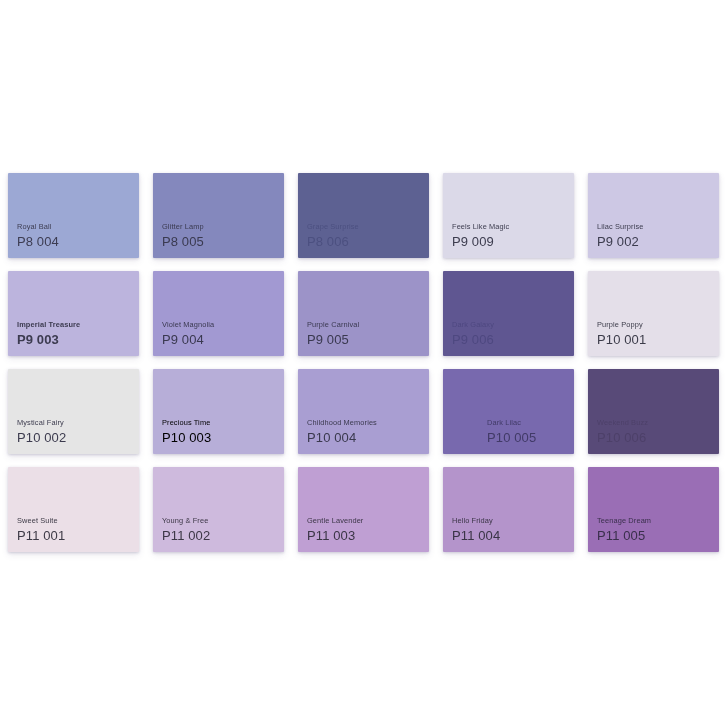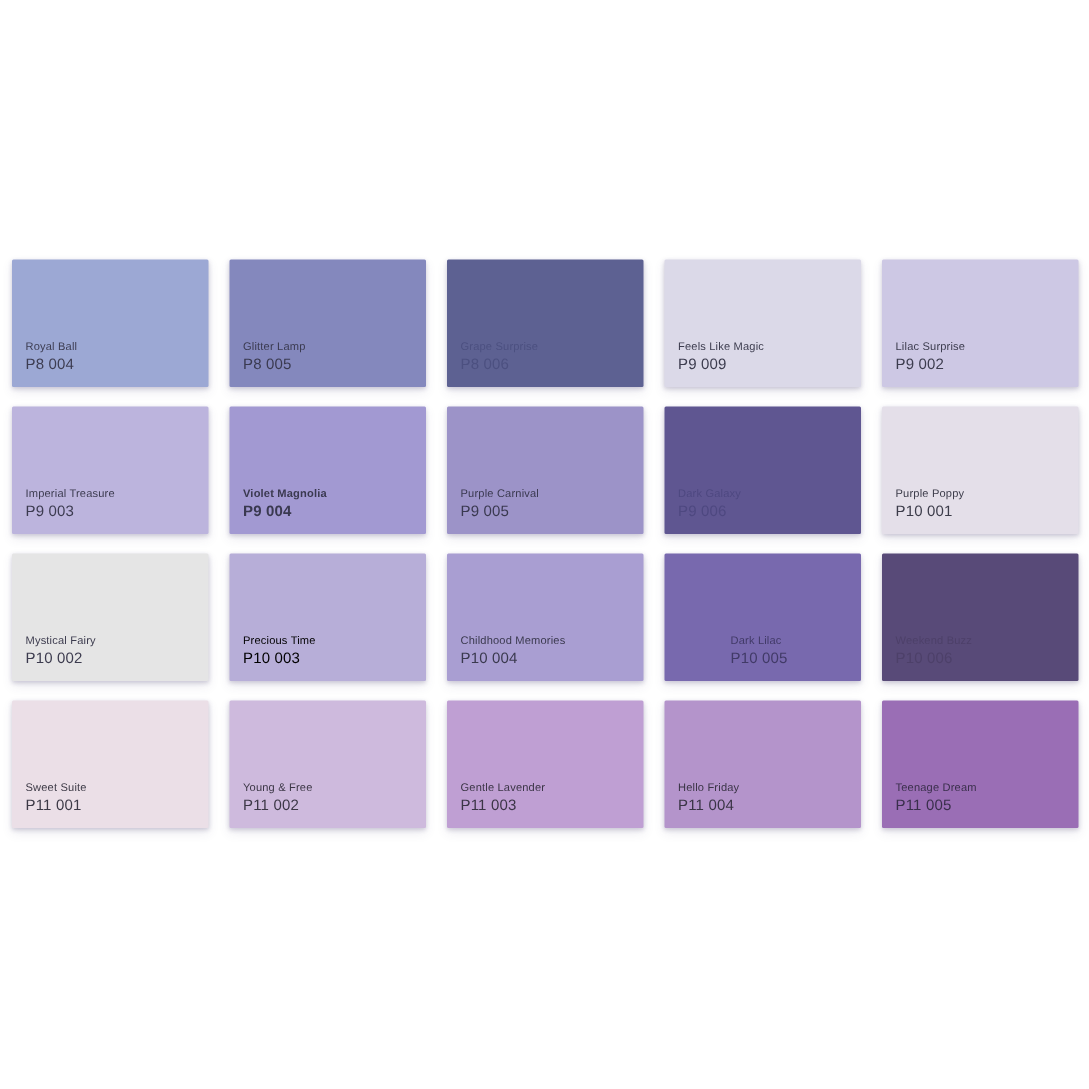--- a/index.html
+++ b/index.html
@@ -52,21 +52,21 @@
     user-select: none;
   }
   .swatch-name {
     display: block;
     font-size: 7.4px;
     letter-spacing: 0.12px;
     white-space: nowrap;
   }
   .swatch-code {
     display: block;
-    font-size: 10px;
+    font-size: 13px;
     letter-spacing: 0.12px;
     white-space: nowrap;
     margin-top: 1px;
   }
 </style>
 </head>
 <body>
 
 <div id="palette-board">
   <div class="swatch-grid">
@@ -93,27 +93,27 @@
           <span class="swatch-name">Feels Like Magic</span>
           <span class="swatch-code">P9 009</span>
         </div>
       </div>
       <div class="swatch-card" style="background: rgb(205, 200, 228);">
         <div class="swatch-label" style="color: rgb(60, 60, 78);">
           <span class="swatch-name">Lilac Surprise</span>
           <span class="swatch-code">P9 002</span>
         </div>
       </div>
-      <div class="swatch-card" style="background: rgb(188, 180, 221);">
+      <div class="swatch-card" style="background: rgb(188, 180, 221); font-weight: bold;">
         <div class="swatch-label" style="color: rgb(60, 59, 80);">
           <span class="swatch-name">Imperial Treasure</span>
           <span class="swatch-code">P9 003</span>
         </div>
       </div>
-      <div class="swatch-card" style="background: rgb(162, 153, 210); font-weight: bold;">
+      <div class="swatch-card" style="background: rgb(162, 153, 210);">
         <div class="swatch-label" style="color: rgb(58, 57, 80);">
           <span class="swatch-name">Violet Magnolia</span>
           <span class="swatch-code">P9 004</span>
         </div>
       </div>
       <div class="swatch-card" style="background: rgb(156, 147, 200);">
         <div class="swatch-label" style="color: rgb(58, 57, 80);">
           <span class="swatch-name">Purple Carnival</span>
           <span class="swatch-code">P9 005</span>
         </div>

